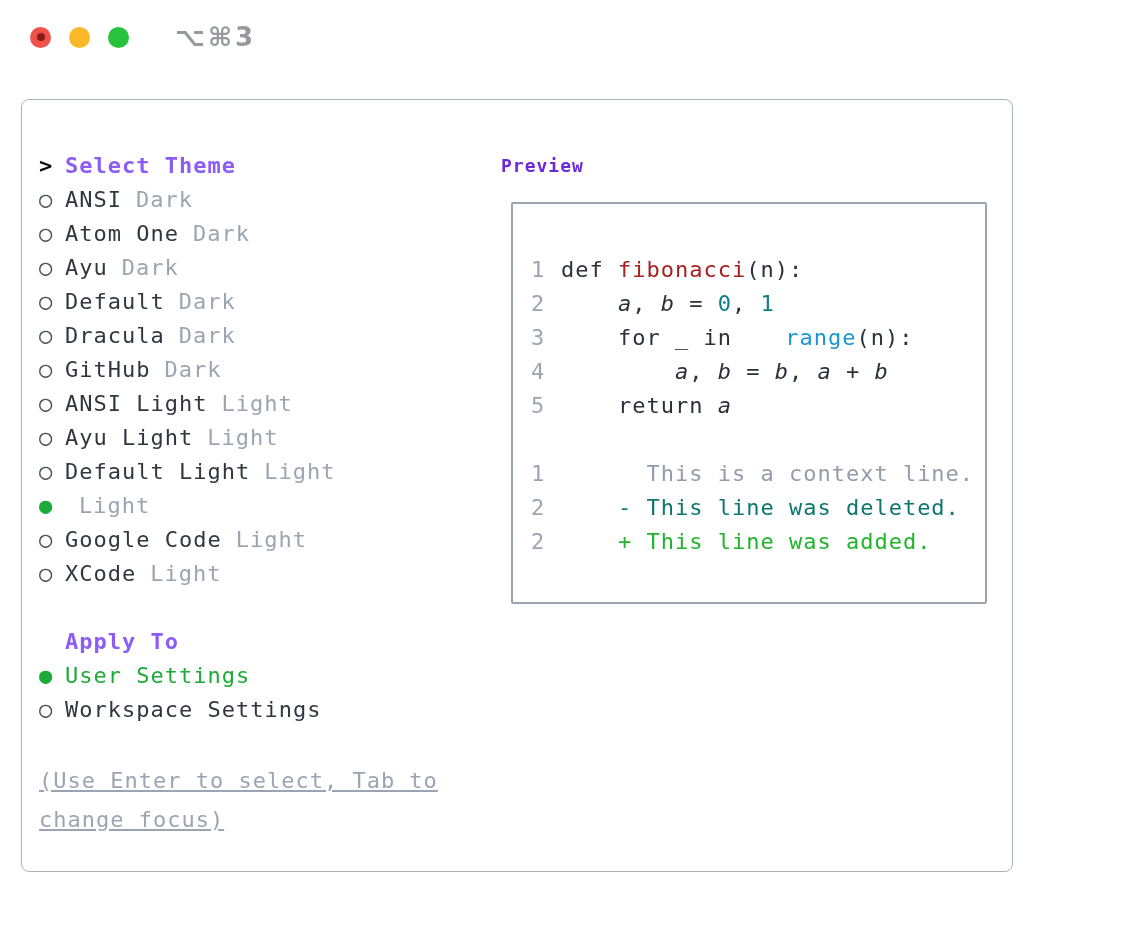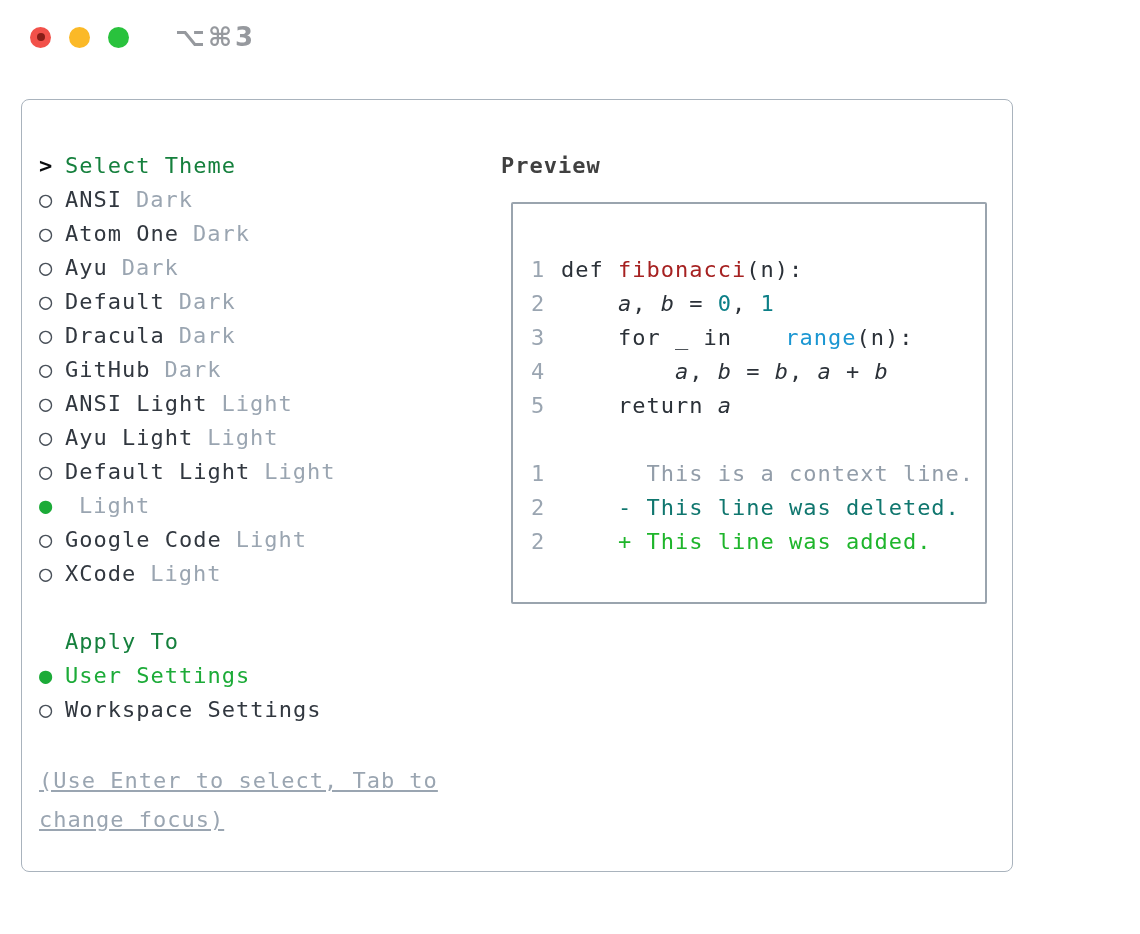--- a/index.html
+++ b/index.html
@@ -17,30 +17,30 @@
   .light-zoom { background:#29c23d; }
   .win-title { margin-left:28px; font-family:"DejaVu Sans","Liberation Sans",sans-serif; font-weight:700; font-size:26px; color:#96999e; letter-spacing:3px; }
 
   
   .panel { position:absolute; left:21px; top:99px; width:992px; height:773px; background:#ffffff; border:1.5px solid #a9b3bd; border-radius:8px; }
 
   .left-col { position:absolute; left:17px; top:49px; font-size:22px; letter-spacing:1px; }
   .row { display:flex; height:34px; line-height:34px; white-space:pre; }
   .marker { display:inline-block; width:26px; color:#4a515a; }
   .row.header .marker { color:#0b0d0f; font-weight:bold; }
-  .row.header .label { color:#15803d; font-weight:normal; }
+  .row.header .label { color:#8b5cf6; font-weight:bold; }
   .label { color:#31373f; }
   .variant { color:#9aa5b1; margin-left:14px; }
   .row.selected .marker, .row.selected .label { color:#1cab38; }
 
   .apply-block { margin-top:34px; }
   .hint { margin-top:34px; width:432px; color:#9aa5b1; line-height:39px; white-space:normal;text-decoration:underline; }
 
   
-  .preview-title { position:absolute; left:479px; top:49px; height:34px; line-height:34px; font-size:22px; letter-spacing:1px; font-weight:bold; color:#404040; }
+  .preview-title { position:absolute; left:479px; top:49px; height:34px; line-height:34px; font-size:18px; letter-spacing:1px; font-weight:bold; color:#6d28d9; }
   .preview-box { position:absolute; left:489px; top:102px; width:476px; height:402px; border:2px solid #9aa4ae; border-radius:2px; background:#ffffff; }
   .code-area { position:absolute; left:18px; top:49px; right:8px; font-size:22px; letter-spacing:1px; }
   .code-line { display:flex; height:34px; line-height:34px; }
   .ln { display:inline-block; width:30px; color:#9aa5b1; flex:0 0 30px; }
   .code-text { white-space:pre; }
   .c-plain { color:#2b3138; }
   .c-func  { color:#a62121;text-align:right; }
   .c-num   { color:#0c7f87; }
   .c-blt   { color:#1a96d2;margin-left:39px; }
   .c-var   { color:#2b3138; font-style:italic; }

